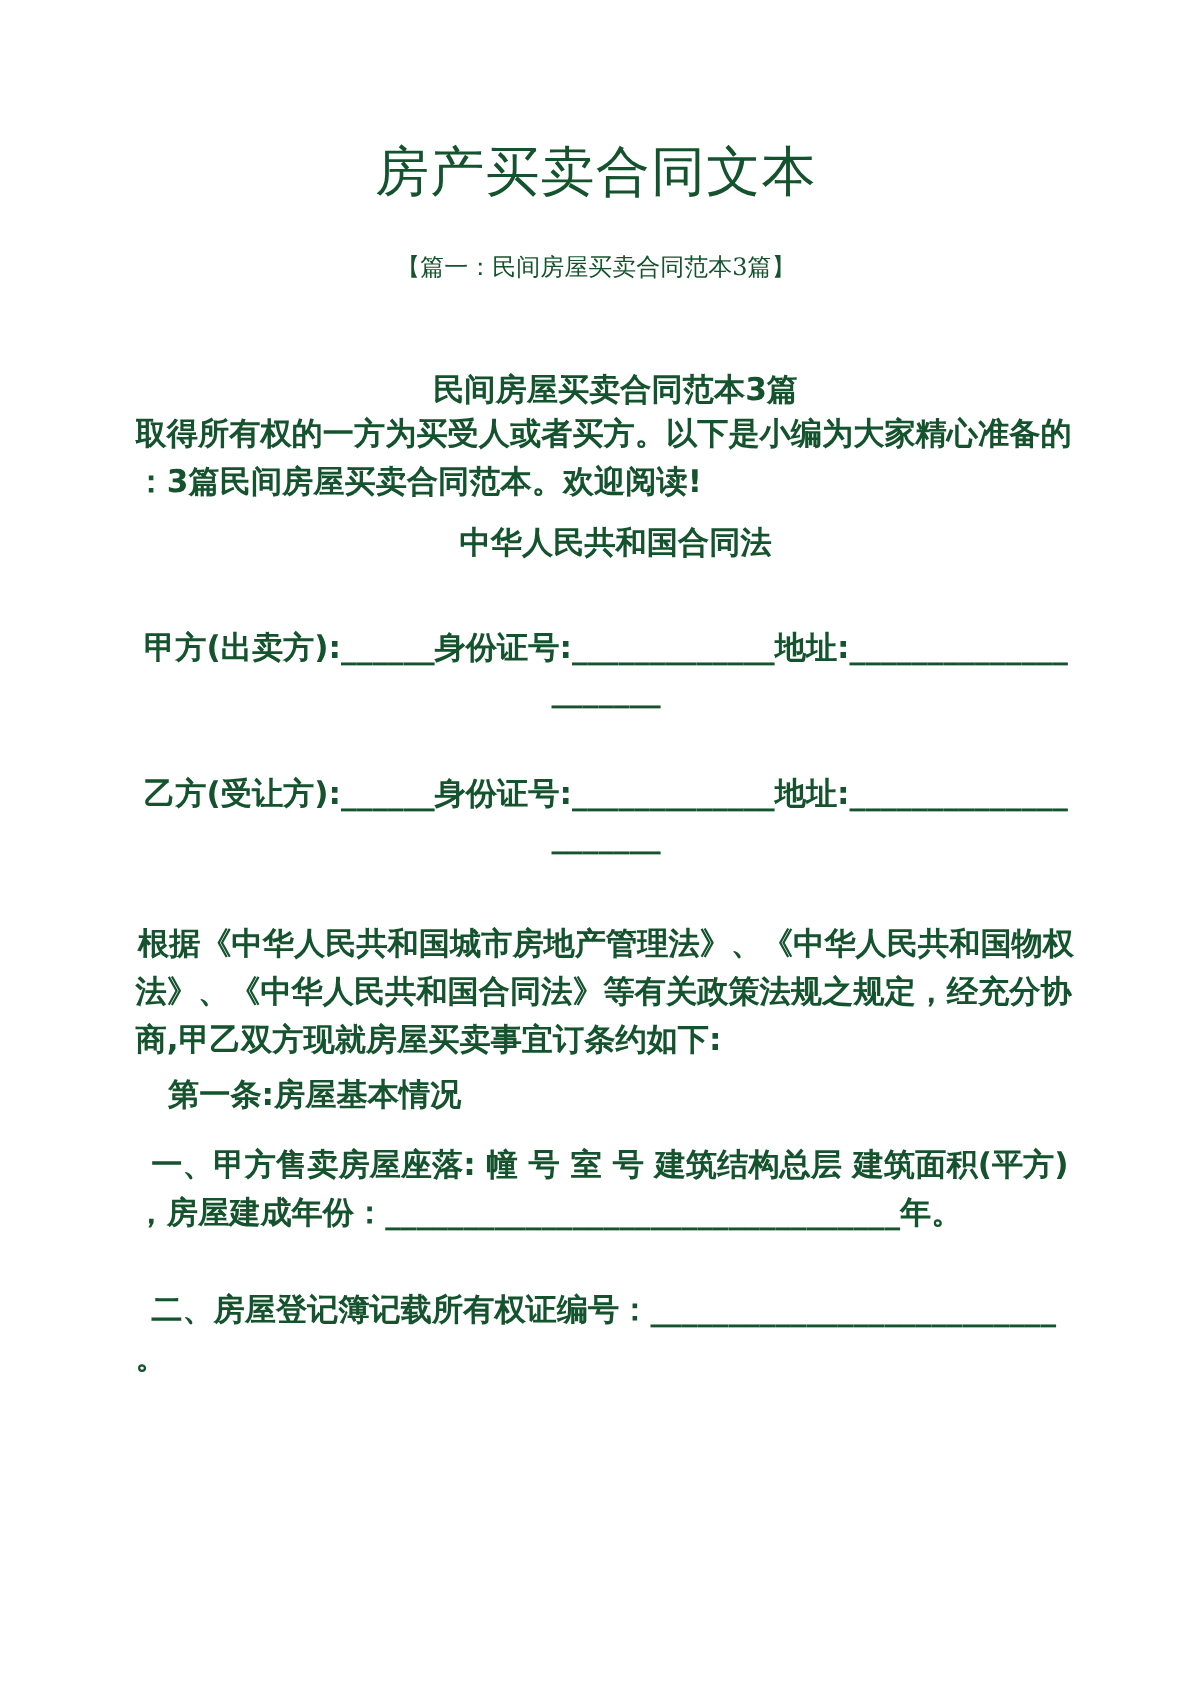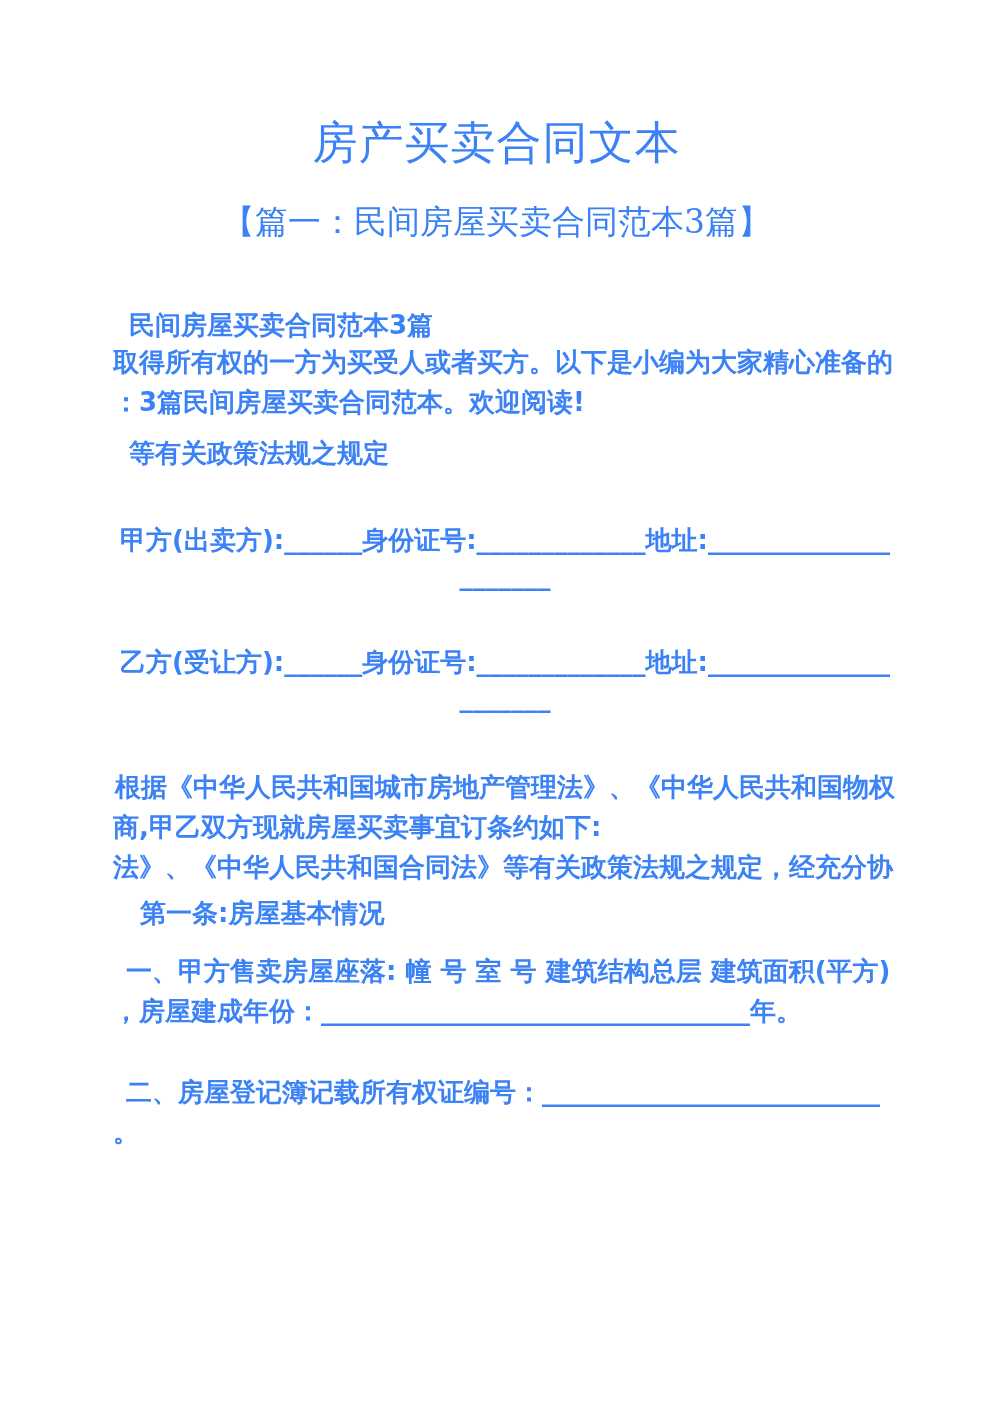--- a/index.html
+++ b/index.html
@@ -1,39 +1,39 @@
 <!DOCTYPE html>
 <html><head>
 <meta charset="utf-8">
 <style>
   html, body { margin: 0; padding: 0; background: #ffffff; }
   .page {
     position: relative;
     width: 993px;
     height: 1404px;
     background: #ffffff;
-    color: #3b82f6;
+    color: #14532d;
     overflow: hidden;
     font-family: "DejaVu Sans", "Liberation Sans", sans-serif;
   }
   .title {
     margin-top: 116px;
     text-align: center;
     font-family: "DejaVu Serif", "Liberation Serif", serif;
     font-weight: 400;
     font-size: 45px;
     line-height: 54px;
     letter-spacing: 1px;
   }
   .subtitle {
     margin-top: 32px;
     text-align: center;
     font-family: "DejaVu Serif", "Liberation Serif", serif;
     font-weight: 500;
-    font-size: 33px;
+    font-size: 20px;
     line-height: 40px;
   }
   .body-block {
     padding-left: 113px;
     padding-right: 96px;
   }
   
   .h {
     font-size: 26px;
     font-weight: 600;
@@ -42,21 +42,21 @@
   }
   
   .b {
     font-size: 26px;
     font-weight: 600;
     line-height: 40px;
     white-space: nowrap;
   }
   .b36 { line-height: 36px; text-align: center; }
   .ind-xs { padding-left: 13px; }
-  .ind-s  { padding-left: 16px; }
+  .ind-s  { padding-left: 16px; text-align: center; }
   .ind-m  { padding-left: 27px; }
   .mt-h1     { margin-top: 66px; }
   .mt-para1  { margin-top: 55px; }
   .mt-h2     { margin-top: 14px; }
   .mt-partya { margin-top: 52px; }
   .mt-partyb { margin-top: 50px; }
   .mt-legal  { margin-top: 51px; text-align: center; }
   .mt-art    { margin-top: 9px;  }
   .mt-item1  { margin-top: 21px; }
   .mt-item2  { margin-top: 41px; }
@@ -70,31 +70,31 @@
 
   <div class="subtitle">【篇一：民间房屋买卖合同范本3篇】</div>
 
   <div class="body-block">
 
     <div class="h ind-s mt-h1">民间房屋买卖合同范本3篇</div>
 
     <div class="b">取得所有权的一方为买受人或者买方。以下是小编为大家精心准备的</div>
     <div class="b">：3篇民间房屋买卖合同范本。欢迎阅读!</div>
 
-    <div class="h ind-s mt-h2">等有关政策法规之规定</div>
+    <div class="h ind-s mt-h2">中华人民共和国合同法</div>
 
     <div class="b b36 mt-partya">甲方(出卖方):______身份证号:_____________地址:______________</div>
     <div class="b b36">_______</div>
 
     <div class="b b36 mt-partyb">乙方(受让方):______身份证号:_____________地址:______________</div>
     <div class="b b36">_______</div>
 
     <div class="b mt-legal">根据《中华人民共和国城市房地产管理法》、《中华人民共和国物权</div>
+    <div class="b">法》、《中华人民共和国合同法》等有关政策法规之规定，经充分协</div>
     <div class="b">商,甲乙双方现就房屋买卖事宜订条约如下:</div>
-    <div class="b">法》、《中华人民共和国合同法》等有关政策法规之规定，经充分协</div>
 
     <div class="h ind-m mt-art">第一条:房屋基本情况</div>
 
     <div class="b ind-xs mt-item1">一、甲方售卖房屋座落: 幢 号 室 号 建筑结构总层 建筑面积(平方)</div>
     <div class="b">，房屋建成年份：_________________________________年。</div>
 
     <div class="b ind-xs mt-item2">二、房屋登记簿记载所有权证编号：__________________________</div>
     <div class="b">。</div>
 
   </div>

